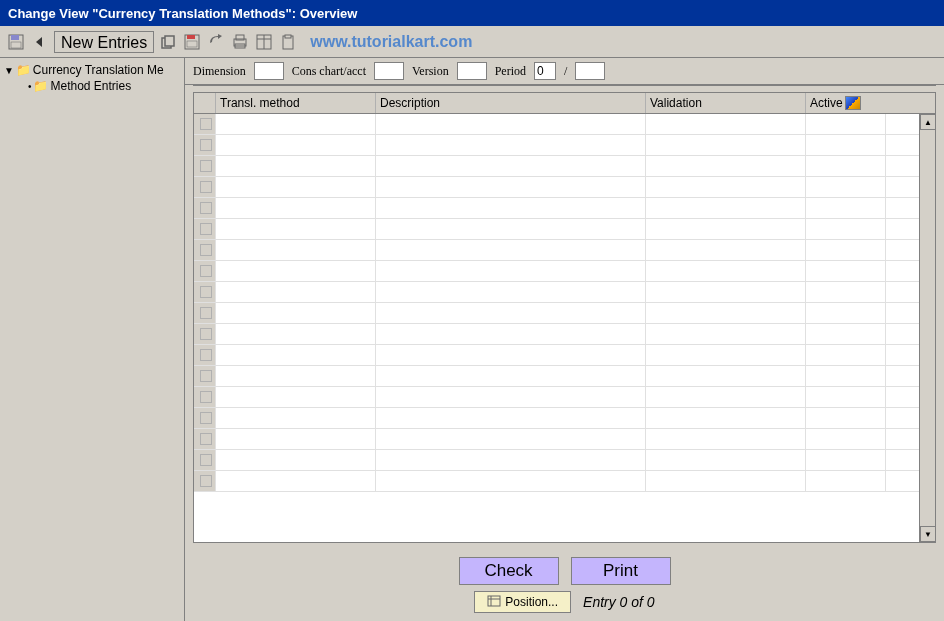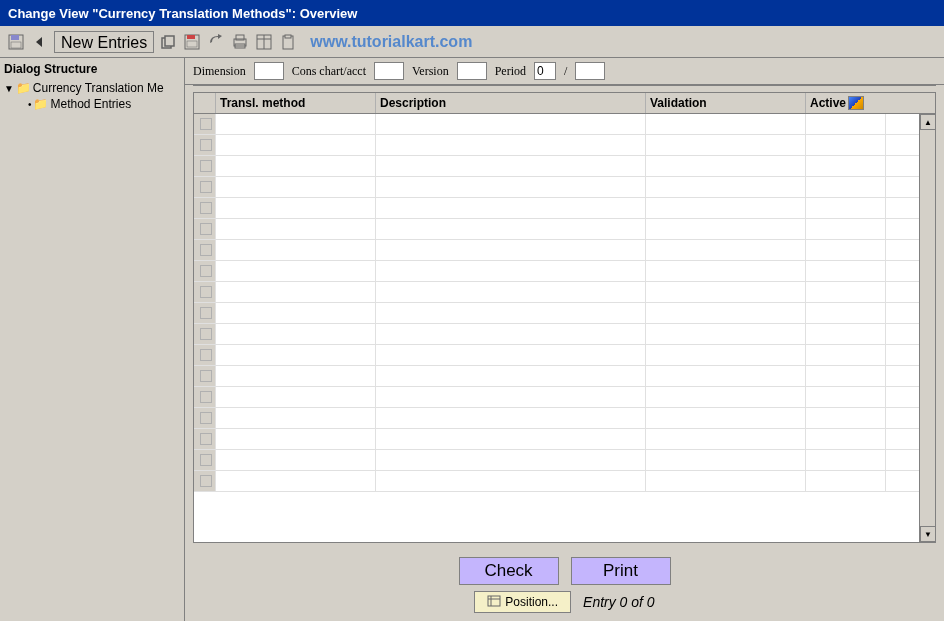--- a/index.html
+++ b/index.html
@@ -143,21 +143,21 @@
       overflow: hidden;
       display: flex;
       flex-direction: column;
     }
 
     .table-header {
       display: grid;
       grid-template-columns: 22px 160px 270px 160px 80px 20px;
       background: #d4d0c8;
       border-bottom: 1px solid #808080;
-      font-weight: bold;
+      font-weight: normal;
       font-size: 12px;
     }
 
     .th {
       padding: 3px 4px;
       border-right: 1px solid #b0b0b0;
       color: #000;
       font-size: 12px;
     }
 
@@ -346,21 +346,20 @@
       <rect x="5" y="1" width="6" height="3" fill="#d4d0c8" stroke="#666" stroke-width="1"></rect>
     </svg>
   </div>
 
   <span class="watermark">www.tutorialkart.com</span>
 </div>
 
 <div class="main-area">
 
   <div class="sidebar">
-    <div class="sidebar-title">Dialog Structure</div>
     <div class="sidebar-tree">
       <div class="sidebar-item">
         <span class="tree-icon">▼</span>
         <span class="folder-icon">📁</span>
         <span>Currency Translation Me</span>
       </div>
       <div class="sidebar-item" style="padding-left: 24px;">
         <span class="tree-icon">•</span>
         <span class="folder-icon">📁</span>
         <span>Method Entries</span>

